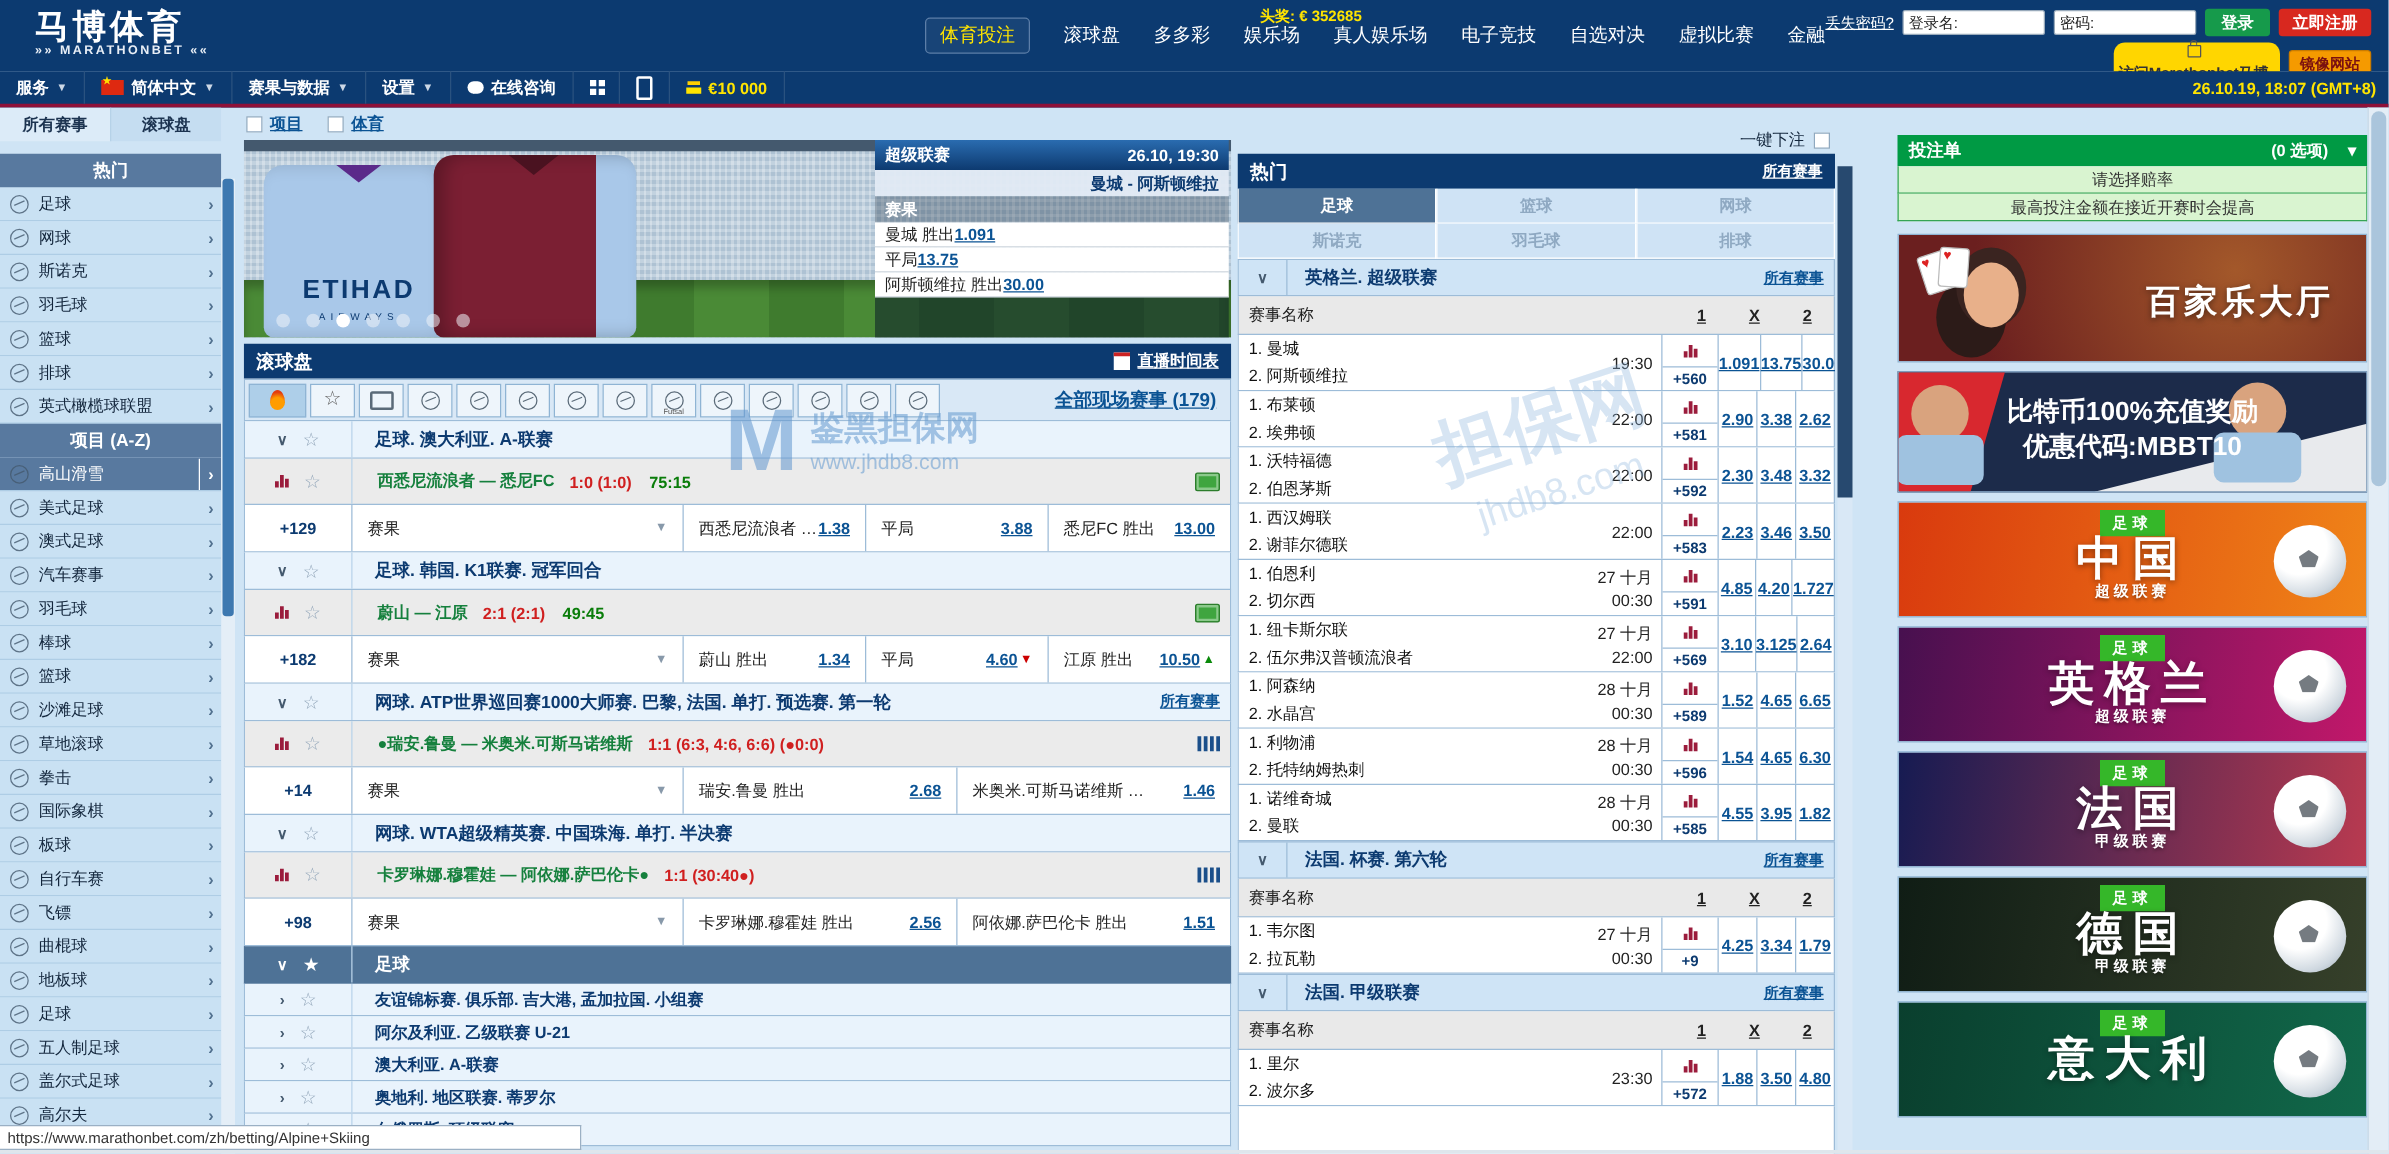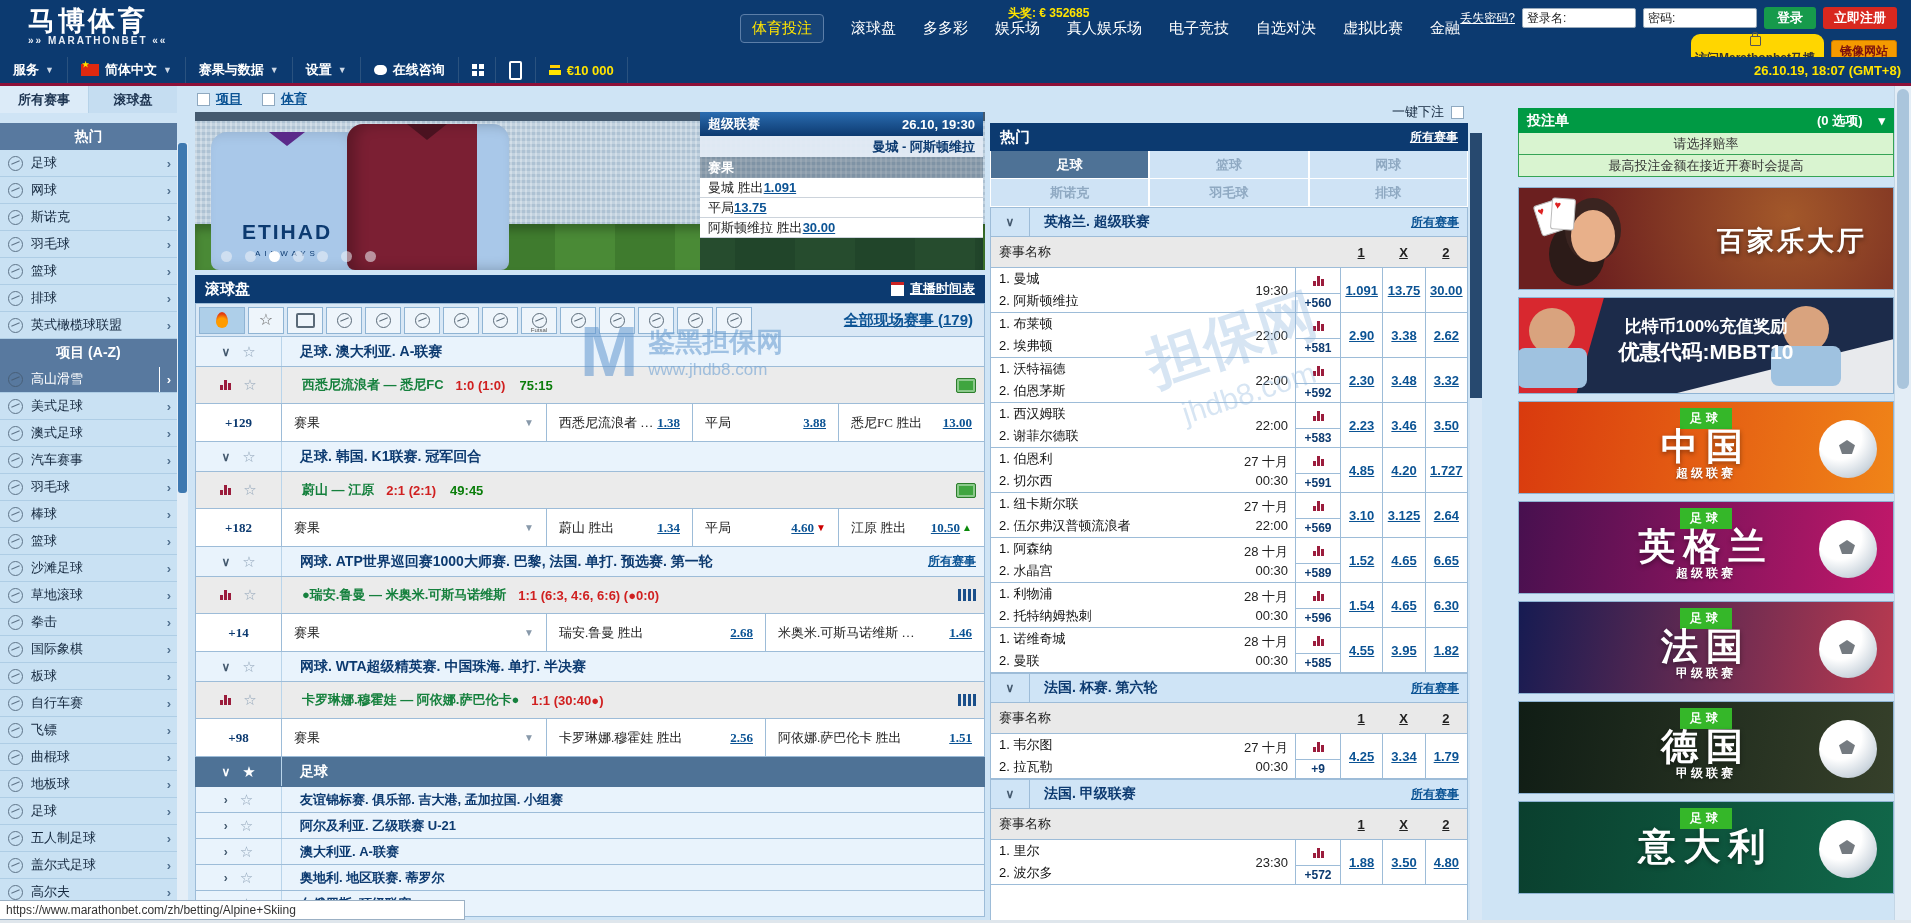--- a/index.html
+++ b/index.html
@@ -102,21 +102,21 @@
   .lg-all{margin-left:auto;padding-right:8px;font-size:12px;font-weight:bold;color:#0b5394;text-decoration:underline;}
   .lg-match{height:37px;background:#ebebeb;border:1px solid #9dbcd8;border-top:none;box-sizing:border-box;display:flex;align-items:center;font-size:13px;}
   .chart-icon{display:inline-flex;align-items:flex-end;gap:1px;}
   .chart-icon i{display:block;width:3px;background:#9b1c3c;}
   .m-name{font-weight:bold;color:#15803d;padding-left:20px;}
   .m-score{color:#d02020;margin-left:12px;font-weight:bold;}
   .m-time{color:#0a7d0a;margin-left:14px;font-weight:bold;}
   .live-ic{margin-left:auto;margin-right:8px;width:18px;height:13px;background:#3fa53f;border:1px solid #2c7d2c;border-radius:2px;box-shadow:inset 0 0 0 2px rgba(255,255,255,.4);flex:none;}
   .stats-ic{margin-left:auto;margin-right:8px;display:inline-flex;gap:2px;align-items:flex-end;flex:none;}
   .stats-ic i{display:block;width:3px;height:12px;background:#1b4f8a;}
-  .lg-odds{height:38px;background:#fff;border:1px solid #9dbcd8;border-top:none;box-sizing:border-box;display:flex;align-items:stretch;font-size:13px;font-family:Liberation Serif, serif;}
+  .lg-odds{height:38px;background:#fff;border:1px solid #9dbcd8;border-top:none;box-sizing:border-box;display:flex;align-items:stretch;font-size:13px;}
   .lo-num{width:85px;display:flex;align-items:center;justify-content:center;color:#0c3a70;font-weight:bold;border-right:1px solid #9dbcd8;flex:none;}
   .lo-market{width:265px;display:flex;align-items:center;padding:0 12px;color:#222;border-right:1px solid #9dbcd8;box-sizing:border-box;flex:none;}
   .lo-caret{margin-left:auto;color:#8899aa;font-size:10px;}
   .lo-cell{flex:1;display:flex;align-items:center;padding:0 12px;border-right:1px solid #9dbcd8;color:#222;}
   .lo-cell:last-child{border-right:none;}
   .lo-odds{margin-left:auto;color:#0b5394;font-weight:bold;text-decoration:underline;white-space:nowrap;}
   .trend-dn{color:#c00;font-size:10px;margin-left:2px;}
   .trend-up{color:#0a8a0a;font-size:10px;margin-left:2px;}
   .lg-head.sport{background:#4e7296;color:#fff;border-color:#4e7296;}
   .lg-head.sport .g-chev,.lg-head.sport .g-star{color:#fff;}
@@ -130,21 +130,21 @@
   .hot-tab{width:33.333%;height:28px;box-sizing:border-box;background:#cfe3f5;border:1px solid #fff;border-top:none;display:flex;align-items:center;justify-content:center;font-size:13px;color:#8fa9c2;font-weight:bold;}
   .hot-tab.active{background:#4e7296;color:#fff;}
   .hsec-head{height:30px;background:#cfe4f6;border:1px solid #9dbcd8;box-sizing:border-box;display:flex;align-items:center;font-weight:bold;color:#0c3a70;font-size:14px;}
   .hs-chev{width:38px;height:100%;border-right:1px solid #9dbcd8;display:flex;align-items:center;justify-content:center;color:#44596e;font-size:12px;flex:none;}
   .hs-title{padding-left:14px;}
   .hs-all{margin-left:auto;padding-right:8px;font-size:12px;color:#0b5394;text-decoration:underline;}
   .hcols{height:31px;background:#e9e9e9;border:1px solid #9dbcd8;border-top:none;box-sizing:border-box;display:flex;align-items:center;font-size:13px;color:#222;}
   .hc-name{width:349px;padding-left:8px;box-sizing:border-box;flex:none;}
   .hc-odd{flex:1;text-align:center;font-weight:bold;text-decoration:underline;}
   .hrow{height:45px;background:#fff;border:1px solid #9dbcd8;border-top:none;box-sizing:border-box;display:flex;font-size:13px;}
-  .hr-main{width:305px;display:flex;box-sizing:border-box;border-right:1px solid #9dbcd8;flex:none;}
+  .hr-main{width:339px;display:flex;box-sizing:border-box;border-right:1px solid #9dbcd8;flex:none;}
   .hr-names{flex:1;display:flex;flex-direction:column;justify-content:center;gap:4px;padding-left:8px;color:#111;}
   .hr-time{width:72px;display:flex;flex-direction:column;justify-content:center;text-align:right;padding-right:7px;color:#222;gap:2px;flex:none;}
   .hr-mkt{width:44px;border-right:1px solid #9dbcd8;display:flex;flex-direction:column;flex:none;}
   .hr-mkt .top{flex:1;display:flex;align-items:center;justify-content:center;border-bottom:1px solid #9dbcd8;}
   .hr-mkt .cnt{height:18px;display:flex;align-items:center;justify-content:center;color:#0c3a70;font-size:12px;font-weight:bold;}
   .hr-odd{flex:1;display:flex;align-items:center;justify-content:center;border-right:1px solid #9dbcd8;}
   .hr-odd:last-child{border-right:none;}
   .hr-odd a{color:#0b5394;font-weight:bold;text-decoration:underline;}
   .hot-scroll{position:absolute;left:1470px;top:133px;width:12px;height:790px;background:#d9e8f6;}
   .hs-thumb{width:100%;height:265px;background:#27496f;}
@@ -155,21 +155,21 @@
   .slip-msg{height:22px;background:#d9f4d0;border:1px solid #35a455;border-top:none;box-sizing:border-box;display:flex;align-items:center;justify-content:center;font-size:13px;color:#333;}
   .bn{position:relative;overflow:hidden;border:1px solid #8fb4d4;box-sizing:border-box;}
   .bn-casino{height:103px;margin-top:10px;background:radial-gradient(circle at 72% 28%,#a3582a,#6b1f1f 75%);}
   .bn-casino .txt{position:absolute;right:26px;top:35px;color:#fff;font-size:27px;font-weight:bold;letter-spacing:3px;text-shadow:0 2px 5px rgba(0,0,0,.5);}
   .face{position:absolute;left:52px;top:22px;width:44px;height:52px;border-radius:50%;background:#e8b08a;box-shadow:0 -6px 0 6px #3a2420, -16px 18px 0 6px #2c1b18;}
   .card{position:absolute;width:22px;height:30px;background:#fff;border-radius:3px;border:1px solid #bbb;}
   .card i{color:#d22;font-size:11px;font-style:normal;position:absolute;left:2px;top:0;}
   .bn-promo{height:97px;margin-top:7px;background:#1c2b4a;color:#fff;text-align:center;font-weight:bold;}
   .bn-promo::before{content:"";position:absolute;left:-46px;top:-20px;width:110px;height:170px;background:#d8282f;transform:rotate(16deg);}
   .bn-promo::after{content:"";position:absolute;right:-30px;bottom:-60px;width:240px;height:90px;background:#fff;transform:rotate(-14deg);opacity:.9;}
-  .bn-promo .l1{margin-top:17px;font-size:17px;position:relative;z-index:2;}
+  .bn-promo .l1{margin-top:17px;font-size:21px;position:relative;z-index:2;}
   .bn-promo .l2{font-size:21px;position:relative;z-index:2;}
   .ph{position:absolute;width:46px;height:46px;border-radius:50%;background:#d9a37e;z-index:1;}
   .ph::after{content:"";position:absolute;left:-12px;top:40px;width:70px;height:40px;border-radius:8px;background:#9fc2e0;}
   .bn-lg{height:93px;margin-top:7px;text-align:center;color:#fff;}
   .bn-badge{display:inline-block;margin-top:6px;background:#35b729;color:#fff;font-size:12px;font-weight:bold;padding:2px 10px;letter-spacing:4px;}
   .bn-country{font-size:37px;font-weight:bold;line-height:36px;letter-spacing:8px;text-shadow:0 2px 5px rgba(0,0,0,.4);}
   .bn-league{font-size:12px;font-weight:bold;letter-spacing:3px;text-shadow:0 1px 3px rgba(0,0,0,.4);}
   .bn-ball{position:absolute;right:16px;top:18px;width:58px;height:58px;border-radius:50%;background:radial-gradient(circle at 35% 30%,#fff 0 40%,#cfd8e0 72%,#97a4af);}
   .bn-ball::after{content:"";position:absolute;left:20px;top:20px;width:16px;height:14px;background:rgba(25,35,45,.6);clip-path:polygon(50% 0,100% 38%,81% 100%,19% 100%,0 38%);}
   

